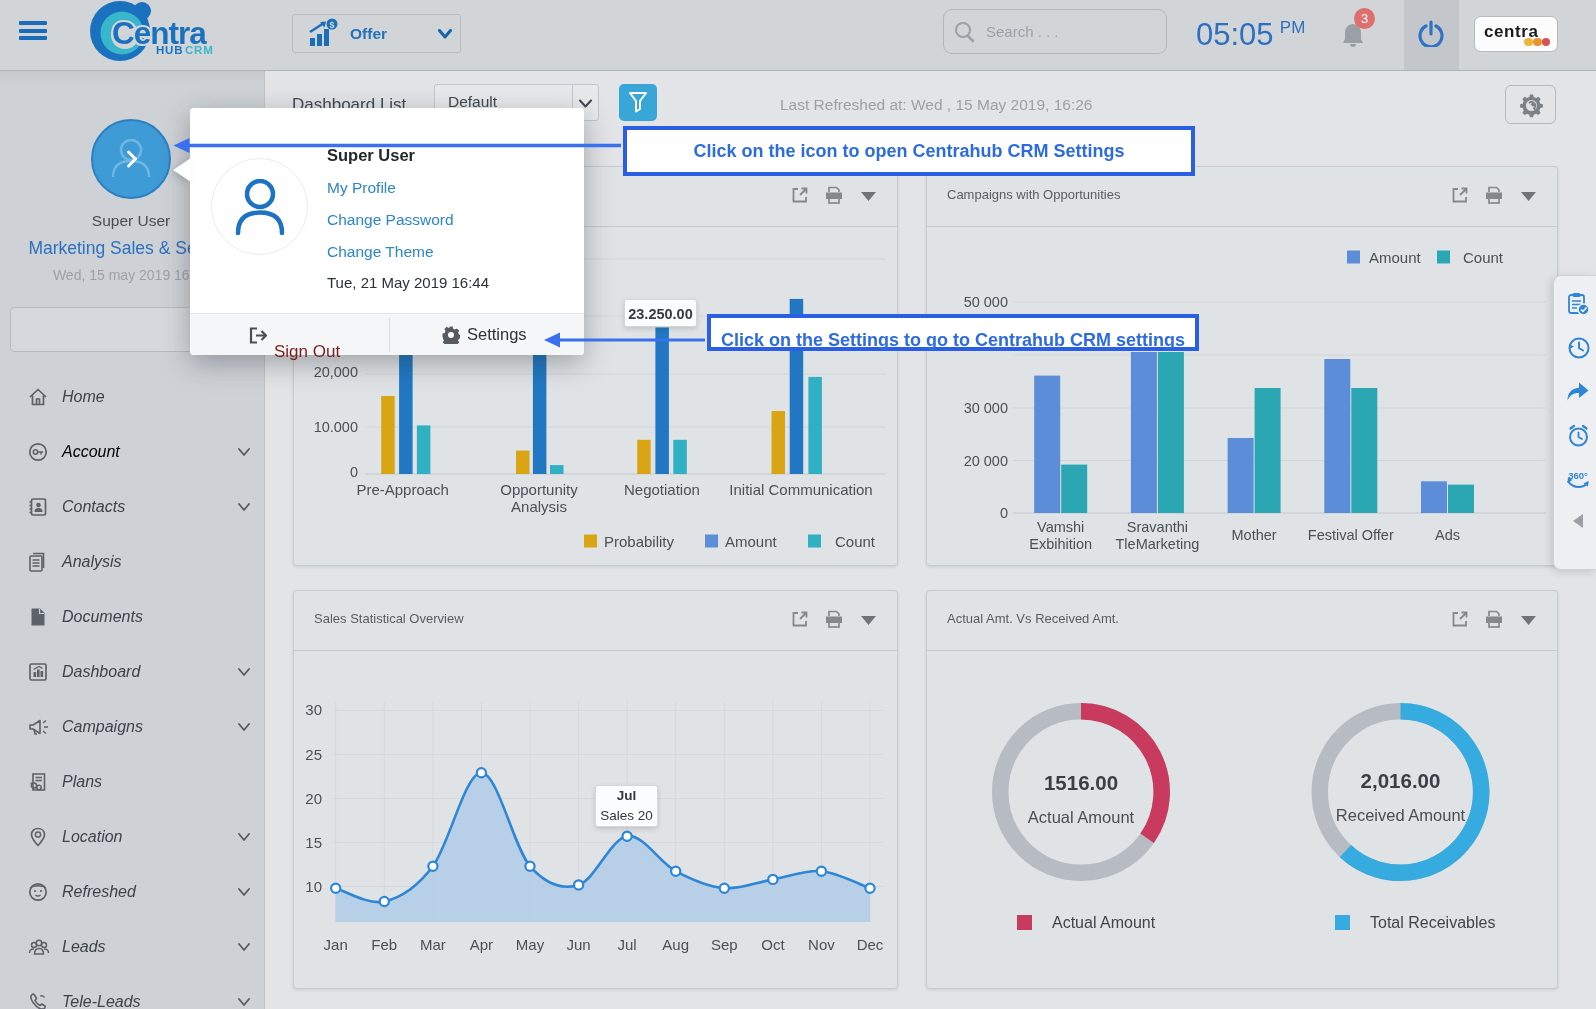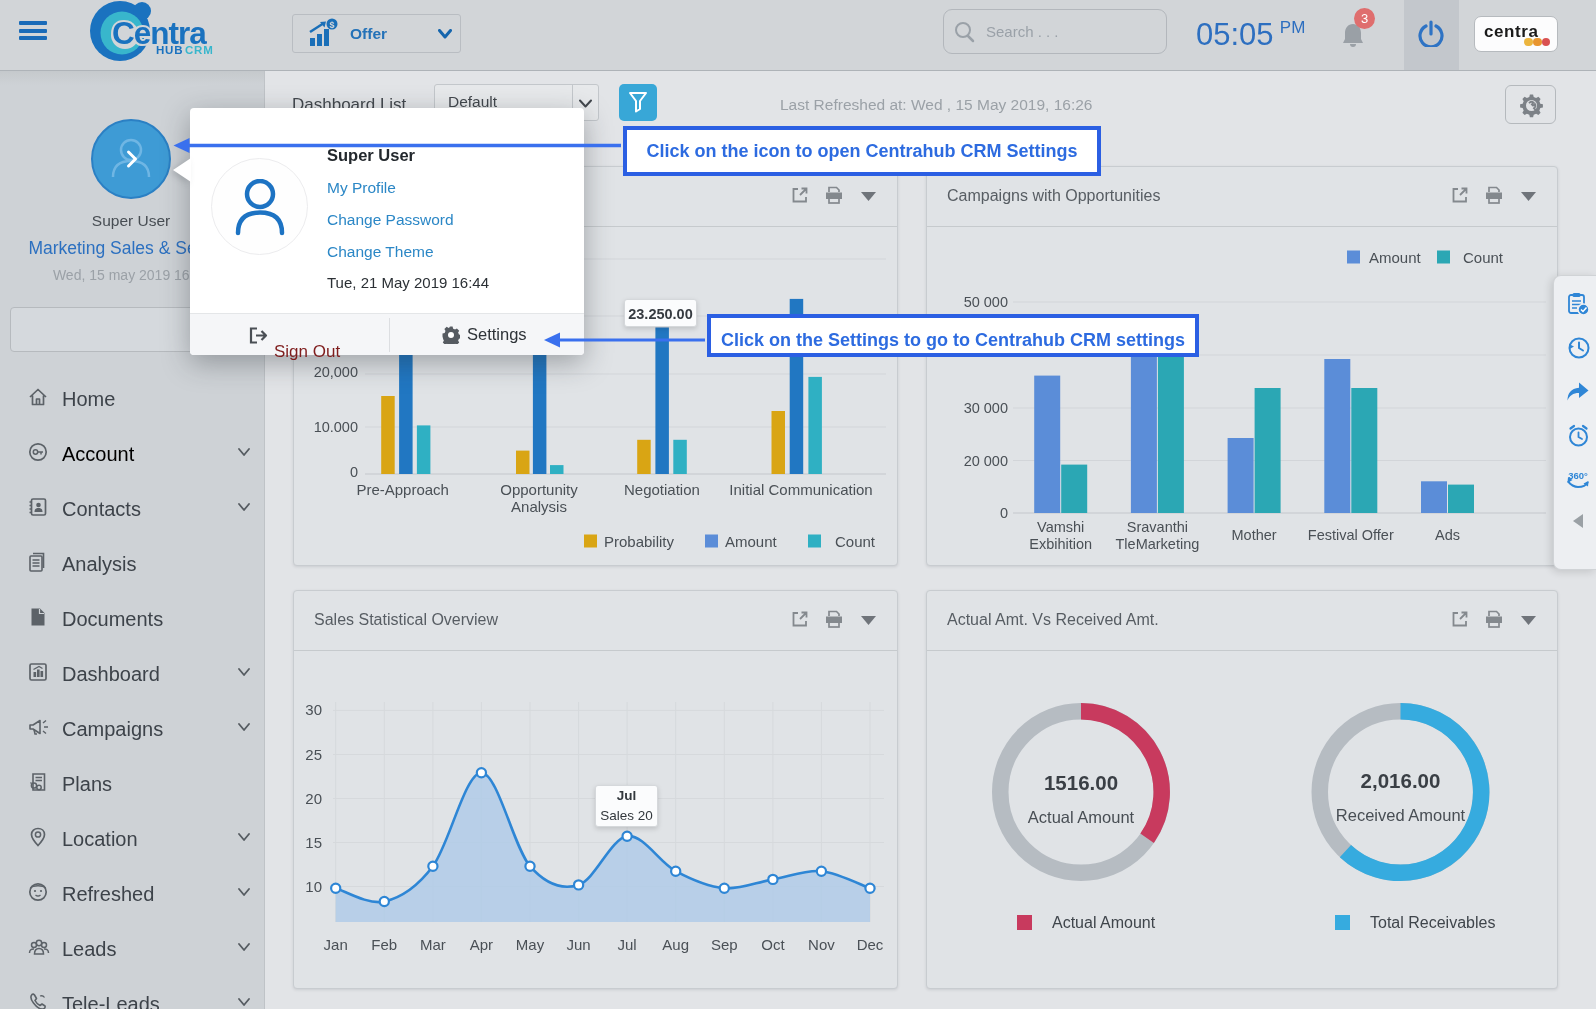--- a/index.html
+++ b/index.html
@@ -8,37 +8,37 @@
 .abs { position:absolute; }
 
 #header { position:absolute; left:0; top:0; width:1596px; height:71px; background:#d2d5d8;
   border-bottom:1px solid #aeb3b8; z-index:3; }
 .hl { position:absolute; left:19px; width:28px; height:4px; background:#1a6bb8; border-radius:1px; }
 
 #sidebar { position:absolute; left:0; top:71px; width:265px; height:938px;
   background:linear-gradient(#c5c9cc, #ced2d6 14px); border-right:1px solid #bfc3c7; z-index:1; }
 #avatar { position:absolute; z-index:2; left:91px; top:119px; width:80px; height:80px; border-radius:50%;
   background:#3e9bd5; border:2.5px solid #2b80c4; }
-.mi { position:absolute; left:62px; font-size:20px; color:#3d434a; z-index:2; }
+.mi { position:absolute; left:62px; font-size:16px; color:#3d434a; z-index:2;font-style:italic; }
 .mic { position:absolute; left:27px; z-index:2; }
 .mch { position:absolute; left:238px; width:12px; height:12px; z-index:2; }
 .mch svg, .mic svg { display:block; }
 
 .ddl { position:absolute; font-size:17px; color:#42474d; }
 #dropdown { position:absolute; left:434px; top:84px; width:165px; height:37px; background:#e7e9eb;
   border:1px solid #c3c7cb; border-radius:3px; z-index:2; }
 #filterbtn { position:absolute; left:619px; top:84px; width:38px; height:37px; background:#38a7d7;
   border-radius:5px; z-index:2; }
 #gearbtn { position:absolute; left:1505px; top:85px; width:51px; height:39px; border:1px solid #b5b9bd;
   border-radius:6px; z-index:2; }
 
 .panel { position:absolute; background:#e0e3e6; border:1px solid #c8ccd0; border-radius:4px;
   box-shadow:0 1px 3px rgba(60,64,70,0.14); z-index:1; }
 .phead { position:absolute; left:0; top:0; width:100%; height:60px; border-bottom:1px solid #c6cacd; }
-.ptitle { position:absolute; left:20px; top:20px; font-size:16px; color:#575d63; }
+.ptitle { position:absolute; left:20px; top:20px; font-size:13px; color:#575d63; }
 .picons { position:absolute; top:19px; }
 
 #charts { position:absolute; left:0; top:0; z-index:2; pointer-events:none; }
 .tip { position:absolute; background:#fbfcfd; border:1px solid #d5d8db; border-radius:3px;
   box-shadow:0 2px 5px rgba(0,0,0,0.15); z-index:3; text-align:center; }
 
 #rtb { position:absolute; left:1553px; top:275px; width:43px; height:295px; background:#edeff2;
   border:1px solid #d0d3d6; border-right:none; border-radius:8px 0 0 8px;
   box-shadow:-2px 2px 8px rgba(0,0,0,0.14); z-index:4; }
 .rti { position:absolute; left:10px; }
@@ -568,20 +568,20 @@
       <path d="M7 8.5 L16 8.5 M12.5 4 L17 8.5 L12.5 13" fill="none" stroke="#4a4f55" stroke-width="2.2" stroke-linejoin="round"></path>
     </svg>
   <div class="abs" style="left:84px;top:28px;font-size:17px;color:#7f1d1d">Sign Out</div>
   <svg class="abs" style="left:252px;top:12px" width="18" height="18">
       <path fill="#565b61" d="M7.4 0.5 h3.2 l0.5 2.2 a6.8 6.8 0 0 1 1.9 0.8 l1.9-1.1 2.3 2.3-1.1 1.9 a6.8 6.8 0 0 1 0.8 1.9 l2.2 0.5 v3.2 l-2.2 0.5 a6.8 6.8 0 0 1-0.8 1.9 l1.1 1.9-2.3 2.3-1.9-1.1 a6.8 6.8 0 0 1-1.9 0.8 l-0.5 2.2 h-3.2 l-0.5-2.2 a6.8 6.8 0 0 1-1.9-0.8 l-1.9 1.1-2.3-2.3 1.1-1.9 a6.8 6.8 0 0 1-0.8-1.9 L0.5 10.6 v-3.2 l2.2-0.5 a6.8 6.8 0 0 1 0.8-1.9 L2.4 3.1 4.7 0.8 6.6 1.9 a6.8 6.8 0 0 1 1.9-0.8 Z"></path>
       <circle cx="9" cy="9" r="3" fill="#fff"></circle>
     </svg>
   <div class="abs" style="left:277px;top:11px;font-size:16.5px;color:#2e3338">Settings</div>
 </div>
 
-<div class="callout" style="left:623px;top:126px;width:478px;height:50px;line-height:42px">Click on the icon to open Centrahub CRM Settings</div>
-<div class="callout" style="left:707px;top:314px;width:492px;height:43px;line-height:45px">Click on the Settings to go to Centrahub CRM settings</div>
+<div class="callout" style="left:623px;top:126px;width:572px;height:50px;line-height:42px">Click on the icon to open Centrahub CRM Settings</div>
+<div class="callout" style="left:707px;top:314px;width:492px;height:37px;line-height:45px">Click on the Settings to go to Centrahub CRM settings</div>
 <svg id="arrows" width="1596" height="1009">
   <line x1="188" y1="145.5" x2="621" y2="145.5" stroke="#3a70ee" stroke-width="3.4"></line>
   <path d="M 173.5 145.5 L 189.5 138 L 189.5 153 Z" fill="#3a70ee"></path>
   <line x1="557" y1="340" x2="705" y2="340" stroke="#3a70ee" stroke-width="3.2"></line>
   <path d="M 544 340 L 560 332.5 L 560 347.5 Z" fill="#3a70ee"></path>
 </svg>
 
 </body></html>

